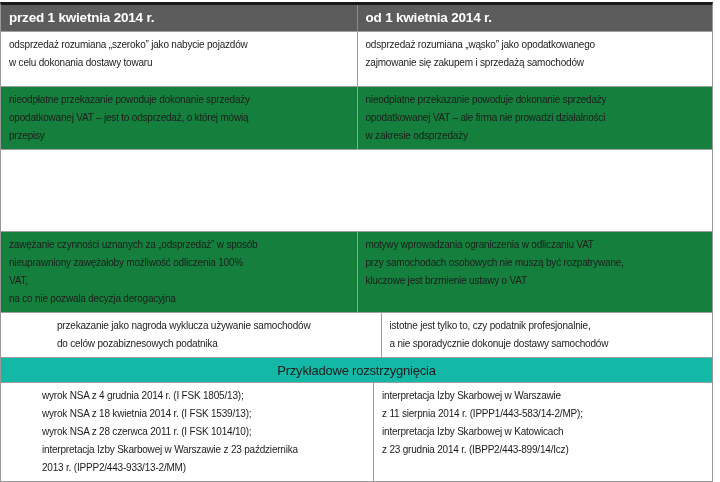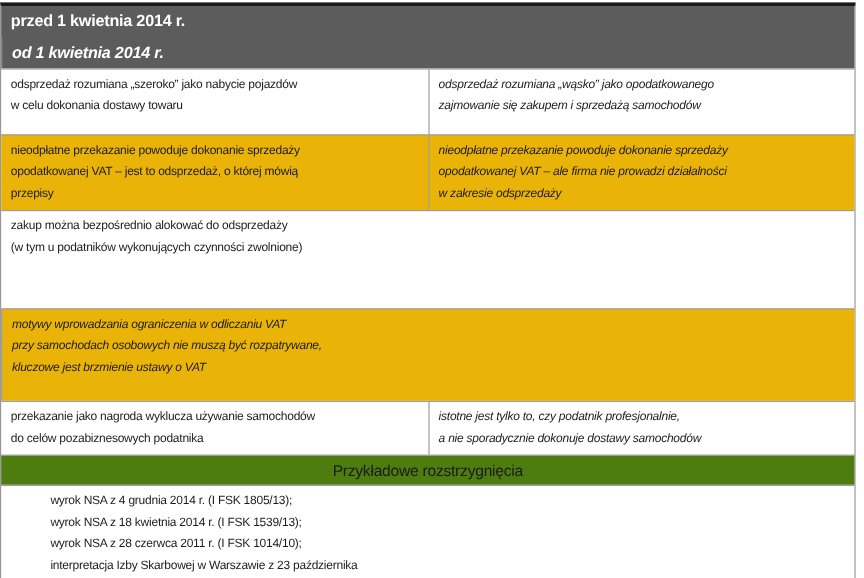--- a/index.html
+++ b/index.html
@@ -26,40 +26,40 @@
   .cell{
     flex:0 0 50%;
     box-sizing:border-box;
     padding:4px 6px 4px 8px;
     font-size:10px;
     line-height:18px;
     letter-spacing:-0.2px;
     white-space:pre-line;
     overflow:hidden;
   }
-  .cell.right-col{border-left:1px solid #9e9e9e;font-style:italic;}
-  .row.header{background:#5c5c5c;flex-direction:column;}
+  .cell.right-col{border-left:1px solid #9e9e9e;}
+  .row.header{background:#5c5c5c;}
   .row.header .cell{
     color:#ffffff;
     font-weight:bold;
     font-size:13.5px;
     padding-top:4px;padding-bottom:4px;
     min-height:24px;
     white-space:normal;
   }
   .row.header .cell.right-col{border-left:1px solid #8a8a8a;}
-  .row.shaded{background:#eab308;}
+  .row.shaded{background:#15803d;}
   .r1{min-height:55px;}
   .r2{min-height:62px;}
   .r3{min-height:82px;}
   .r4{min-height:77px;}
-  .r5{min-height:45px;}
+  .r5{min-height:45px;padding-left:48px;}
   .row.section{
     justify-content:center;align-items:center;
-    min-height:25px;background:#4d7c0f;
+    min-height:25px;background:#14b8a6;
   }
   .row.section .section-label{
     font-size:13px;letter-spacing:-0.2px;
     padding:3px 8px;
   }
   .r-examples{min-height:93px;padding-left:33px;}
 </style>
 </head>
 <body>
 
@@ -81,25 +81,27 @@
     <div class="row shaded r2">
       <div class="cell">nieodpłatne przekazanie powoduje dokonanie sprzedaży
 opodatkowanej VAT – jest to odsprzedaż, o której mówią
 przepisy</div>
       <div class="cell right-col">nieodpłatne przekazanie powoduje dokonanie sprzedaży
 opodatkowanej VAT – ale firma nie prowadzi działalności
 w zakresie odsprzedaży</div>
     </div>
 
     <div class="row r3">
-      <div class="cell">zakup można bezpośrednio alokować do odsprzedaży
-(w tym u podatników wykonujących czynności zwolnione)</div>
     </div>
 
     <div class="row shaded r4">
+      <div class="cell">zawężanie czynności uznanych za „odsprzedaż” w sposób
+nieuprawniony zawężałoby możliwość odliczenia 100%
+VAT,
+na co nie pozwala decyzja derogacyjna</div>
       <div class="cell right-col">motywy wprowadzania ograniczenia w odliczaniu VAT
 przy samochodach osobowych nie muszą być rozpatrywane,
 kluczowe jest brzmienie ustawy o VAT</div>
     </div>
 
     <div class="row r5">
       <div class="cell">przekazanie jako nagroda wyklucza używanie samochodów
 do celów pozabiznesowych podatnika</div>
       <div class="cell right-col">istotne jest tylko to, czy podatnik profesjonalnie,
 a nie sporadycznie dokonuje dostawy samochodów</div>
@@ -108,16 +110,20 @@
     <div class="row section">
       <div class="section-label">Przykładowe rozstrzygnięcia</div>
     </div>
 
     <div class="row r-examples">
       <div class="cell">wyrok NSA z 4 grudnia 2014 r. (I FSK 1805/13);
 wyrok NSA z 18 kwietnia 2014 r. (I FSK 1539/13);
 wyrok NSA z 28 czerwca 2011 r. (I FSK 1014/10);
 interpretacja Izby Skarbowej w Warszawie z 23 października
 2013 r. (IPPP2/443-933/13-2/MM)</div>
+      <div class="cell right-col">interpretacja Izby Skarbowej w Warszawie
+z 11 sierpnia 2014 r. (IPPP1/443-583/14-2/MP);
+interpretacja Izby Skarbowej w Katowicach
+z 23 grudnia 2014 r. (IBPP2/443-899/14/Icz)</div>
     </div>
 
   </div>
 </div>
 
 </body></html>

